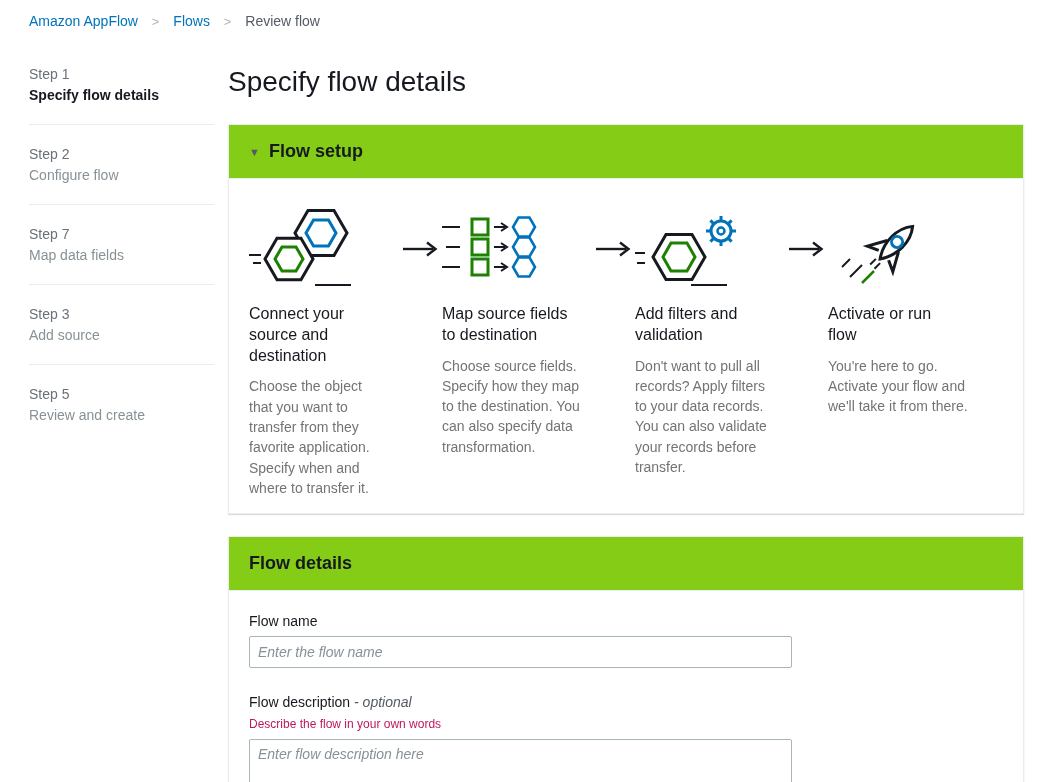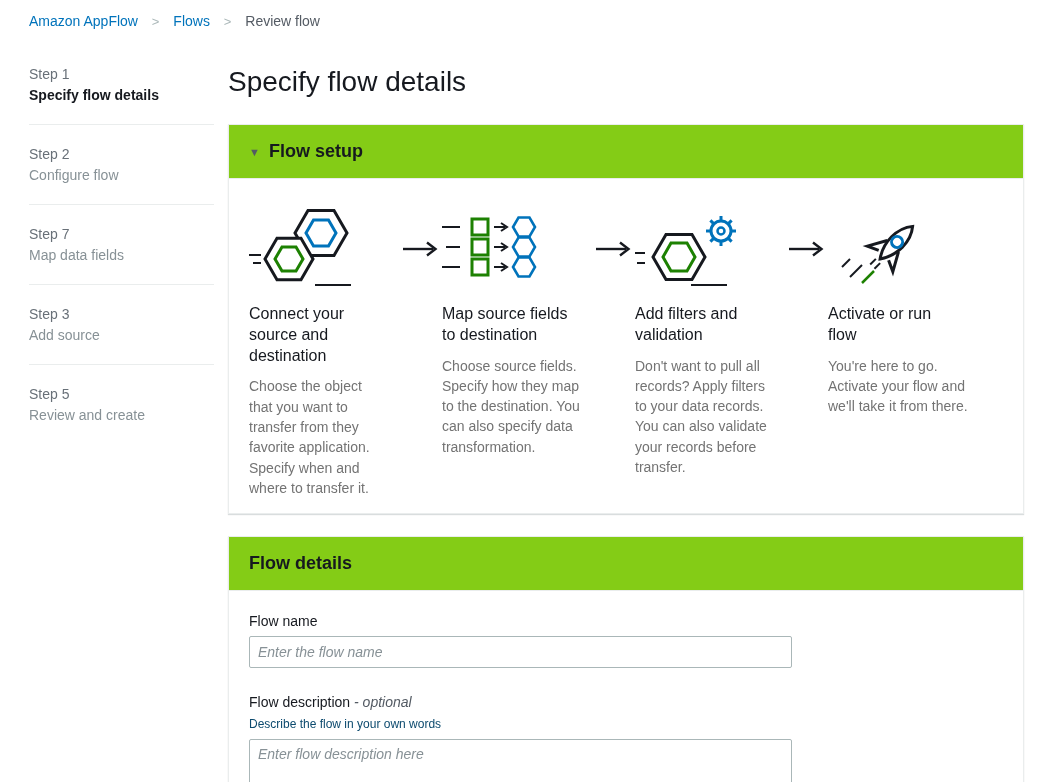--- a/index.html
+++ b/index.html
@@ -49,21 +49,21 @@
   .fs-col { width: 150px; padding-right: 8px; }
   .fs-icon-wrap { height: 95px; display: flex; align-items: center; }
   .fs-col-title { font-size: 16px; color: #16191f; line-height: 1.3; margin: 8px 0 10px; max-width: 128px; }
   .fs-col-desc { font-size: 14px; color: #737373; line-height: 1.45; max-width: 140px; }
   .fs-arrow { width: 43px; height: 95px; display: flex; align-items: center; justify-content: center; flex: 0 0 43px; }
 
   
   .fd-body { padding: 22px 20px 24px; }
   .field-label { font-size: 14px; color: #16191f; margin-bottom: 7px; }
   .field-label em { color: #545b64; text-align: center; }
-  .field-hint { font-size: 12px; color: #0c4a6e; margin: 3px 0 8px; }
+  .field-hint { font-size: 12px; color: #be185d; margin: 3px 0 8px; }
   .text-input {
     width: 543px; height: 32px; border: 1px solid #aab7b8; border-radius: 2px;
     padding: 4px 8px; font-size: 14px; color: #16191f; background: #fff;
     font-family: "Liberation Sans", sans-serif; outline: none;
   }
   .text-area {
     width: 543px; height: 70px; border: 1px solid #aab7b8; border-radius: 2px;
     padding: 6px 8px; font-size: 14px; color: #16191f; background: #fff;
     font-family: "Liberation Sans", sans-serif; resize: vertical; outline: none;
   }

